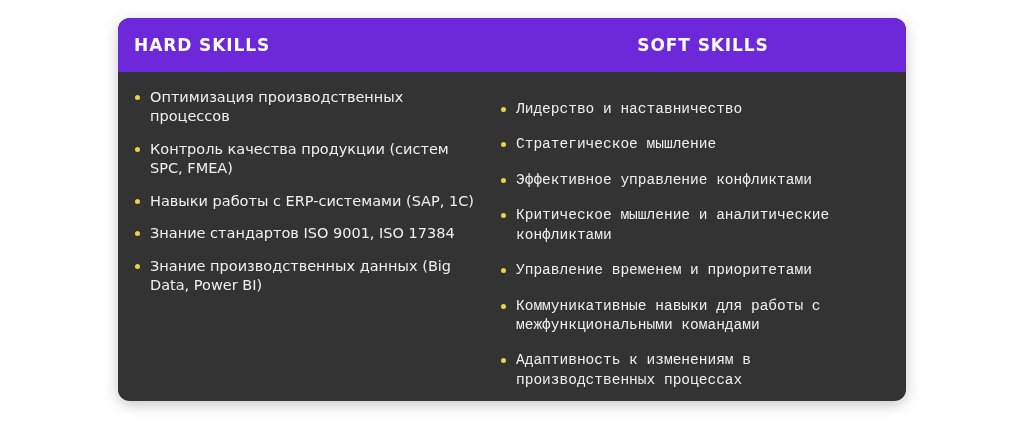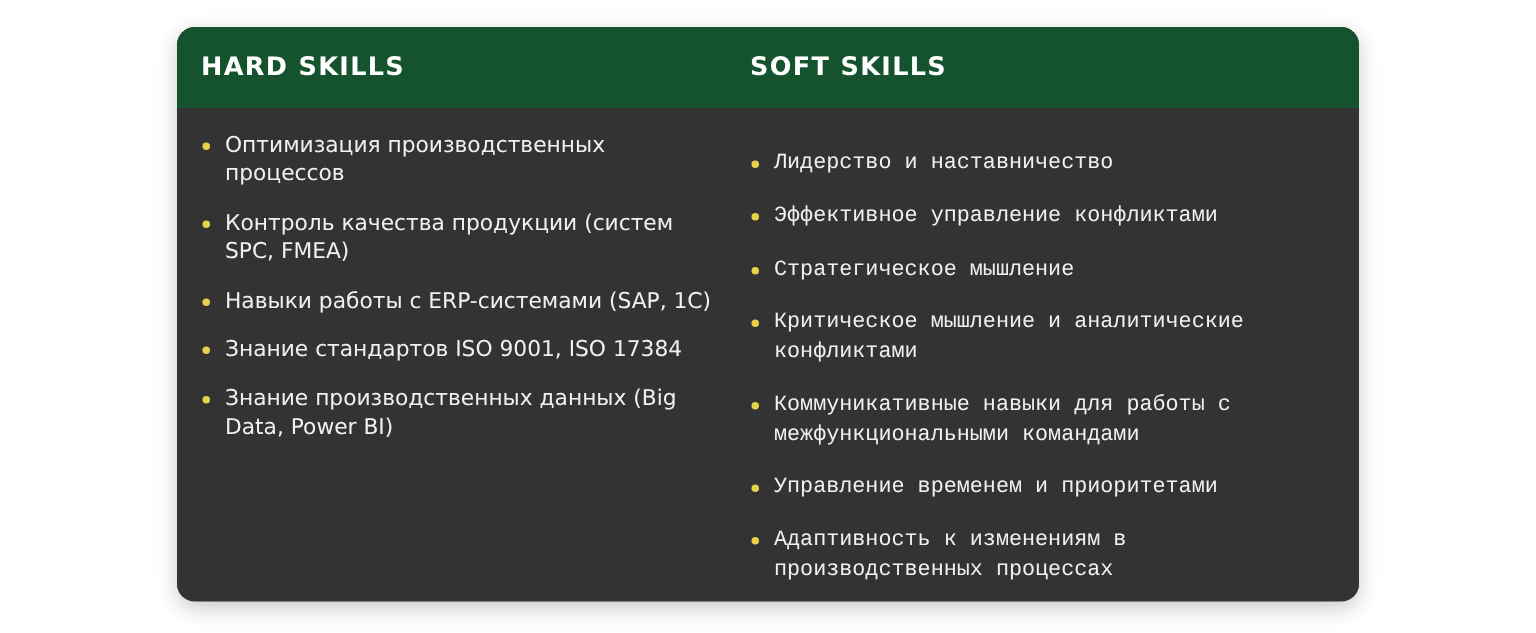--- a/index.html
+++ b/index.html
@@ -30,29 +30,29 @@
     border-radius: 12px;
     background: #333333;
     box-shadow: 0 4px 14px rgba(0,0,0,0.22);
     overflow: hidden;
   }
 
   
   .card-header {
     display: flex;
     height: 54px;
-    background: #14532d;
+    background: #6d28d9;
   }
   .header-cell {
     display: flex;
     align-items: center;
     box-sizing: border-box;
   }
   .header-cell.left  { width: 368px; padding-left: 16px; }
-  .header-cell.right { flex: 1;      padding-left: 14px; }
+  .header-cell.right { flex: 1;      padding-left: 14px; justify-content: center; }
   .header-title {
     color: #ffffff;
     font-size: 17px;
     font-weight: bold;
     letter-spacing: 0.9px;
     line-height: 1;
     white-space: nowrap;
   }
 
   
@@ -140,37 +140,37 @@
       </div>
 
       <div class="col right">
         <ul class="skill-list" id="soft-list">
             <li class="skill-item">
               <span class="bullet-dot" style="background: rgb(232, 210, 74);"></span>
               <span class="skill-text">Лидерство и наставничество</span>
             </li>
             <li class="skill-item">
               <span class="bullet-dot" style="background: rgb(232, 210, 74);"></span>
-              <span class="skill-text">Эффективное управление конфликтами</span>
+              <span class="skill-text">Стратегическое мышление</span>
             </li>
             <li class="skill-item">
               <span class="bullet-dot" style="background: rgb(232, 210, 74);"></span>
-              <span class="skill-text">Стратегическое мышление</span>
+              <span class="skill-text">Эффективное управление конфликтами</span>
             </li>
             <li class="skill-item">
               <span class="bullet-dot" style="background: rgb(232, 210, 74);"></span>
               <span class="skill-text">Критическое мышление и аналитические конфликтами</span>
             </li>
             <li class="skill-item">
               <span class="bullet-dot" style="background: rgb(232, 210, 74);"></span>
-              <span class="skill-text">Коммуникативные навыки для работы с межфункциональными командами</span>
+              <span class="skill-text">Управление временем и приоритетами</span>
             </li>
             <li class="skill-item">
               <span class="bullet-dot" style="background: rgb(232, 210, 74);"></span>
-              <span class="skill-text">Управление временем и приоритетами</span>
+              <span class="skill-text">Коммуникативные навыки для работы с межфункциональными командами</span>
             </li>
             <li class="skill-item">
               <span class="bullet-dot" style="background: rgb(232, 210, 74);"></span>
               <span class="skill-text">Адаптивность к изменениям в производственных процессах</span>
             </li>
           </ul>
       </div>
 
     </div>
   </div>

